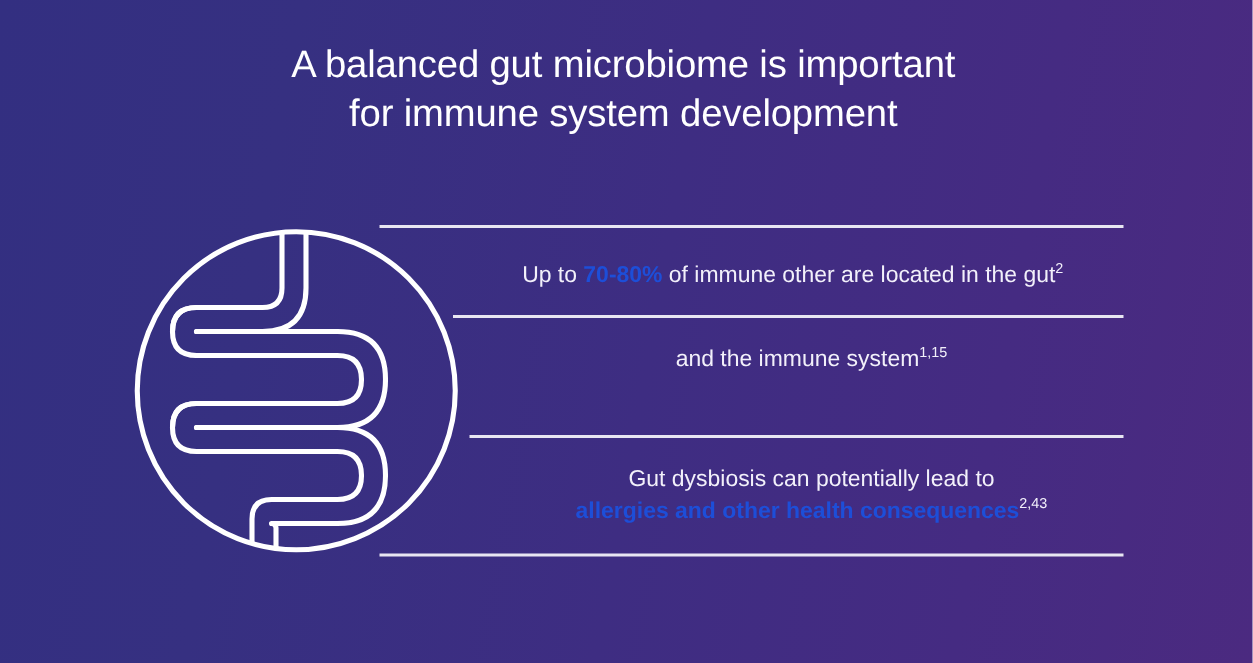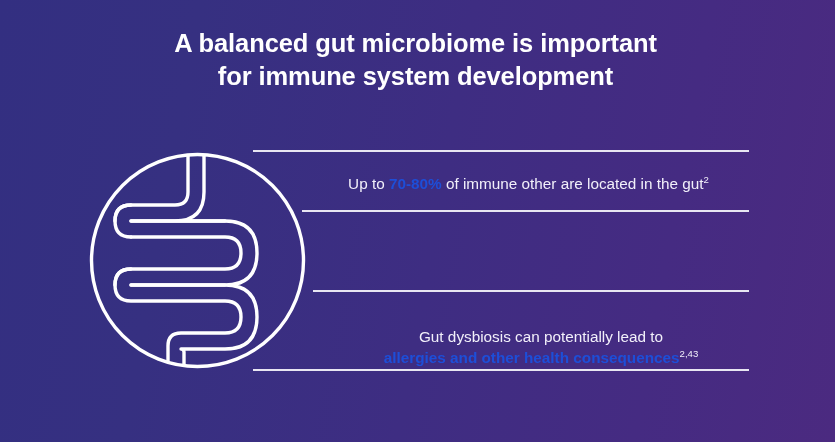--- a/index.html
+++ b/index.html
@@ -18,21 +18,21 @@
   }
 
   
   .slide-title {
     position: absolute;
     left: 0;
     top: 27px;
     width: 831px;
     text-align: center;
     font-size: 25.5px;
-    font-weight: bold;
+    font-weight: normal;
     line-height: 33px;
     letter-spacing: -0.1px;
     color: #ffffff;
   }
   .slide-title .line { display: block; white-space: nowrap; }
 
   
   .icon-wrap {
     position: absolute;
     left: 89px;
@@ -76,21 +76,21 @@
     font-size: 9.6px;
     vertical-align: super;
     line-height: 0;
   }
 
   
   .fact.f1 { top: 23px;  left: 55px;  }
   
   .fact.f2 { top: 79px;  left: 80px;  }
   
-  .fact.f3 { top: 176px; left: 80px;  }
+  .fact.f3 { top: 159px; left: 80px;  }
 
   .fact .l { display: block; white-space: nowrap; }
 </style>
 </head>
 <body>
 
 <div class="slide-title">
   <span class="line">A balanced gut microbiome is important</span>
   <span class="line">for immune system development</span>
 </div>
@@ -156,20 +156,23 @@
   <div class="divider d3"></div>
   <div class="divider d4"></div>
 
   <div class="fact f1">
     <span class="l">
       <span>Up to </span><b>70-80%</b><span> of immune other are located in the gut</span><sup>2</sup>
     </span>
   </div>
 
   <div class="fact f2">
+    <span class="l">
+      <span>and the immune system</span><sup>1,15</sup>
+    </span>
   </div>
 
   <div class="fact f3">
     <span class="l">
       <span>Gut dysbiosis can potentially lead to</span>
     </span>
     <span class="l">
       <b>allergies and other health consequences</b><sup>2,43</sup>
     </span>
   </div>

